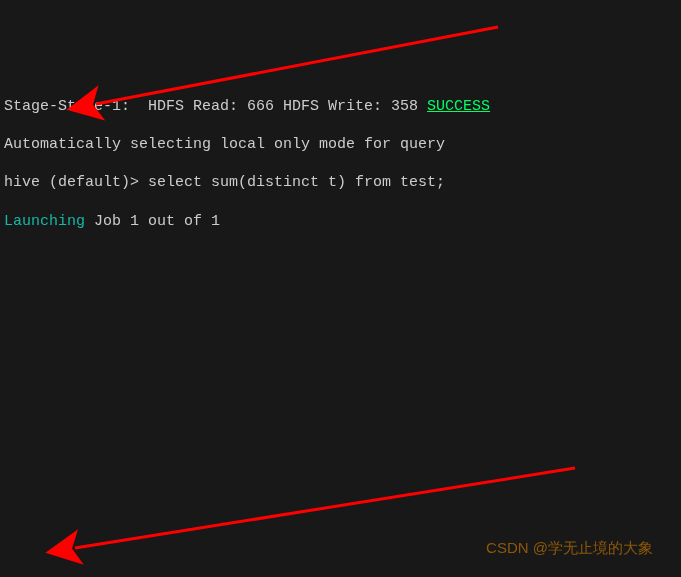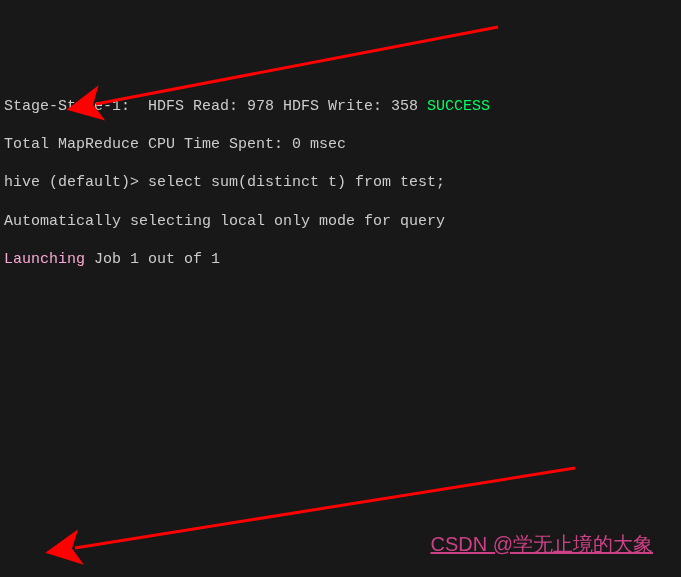--- a/index.html
+++ b/index.html
@@ -11,52 +11,50 @@
       line-height: 1.27;
       width: 681px;
       height: 577px;
       overflow: hidden;
       position: relative;
       padding: 2px 4px;
       white-space: pre;
       letter-spacing: 0px;
     }
     .line { display: block; }
-    .success { color: #00ff66; }
-    .launching { color: #f9a8d4; }
+    .success { color: #00ff66; text-decoration: underline; }
+    .launching { color: #14b8a6; }
     .watermark {
       position: absolute;
       bottom: 20px;
       right: 28px;
-      color: #ec4899;
-      font-size: 20px;
+      color: #a16207;
+      font-size: 15px;
       font-family: Arial, sans-serif;
       opacity: 0.85;
       pointer-events: none;
-      text-decoration: underline;
     }
     .arrows {
       position: absolute;
       top: 0;
       left: 0;
       width: 681px;
       height: 577px;
       pointer-events: none;
     }
   </style>
 </head>
 <body>
 
 
 
 <div>
-<span class="line"><span>Stage-Stage-1:  HDFS Read: 978 HDFS Write: 358 </span><span class="success">SUCCESS</span></span>
-<span class="line">Total MapReduce CPU Time Spent: 0 msec</span>
+<span class="line"><span>Stage-Stage-1:  HDFS Read: 666 HDFS Write: 358 </span><span class="success">SUCCESS</span></span>
+<span class="line">Automatically selecting local only mode for query</span>
 <span class="line">hive (default)&gt; select sum(distinct t) from test;</span>
-<span class="line">Automatically selecting local only mode for query</span>
 <span class="line"><span class="launching">Launching</span><span> Job 1 out of 1</span></span>
 
 
 
 
 
 
 
 
 

